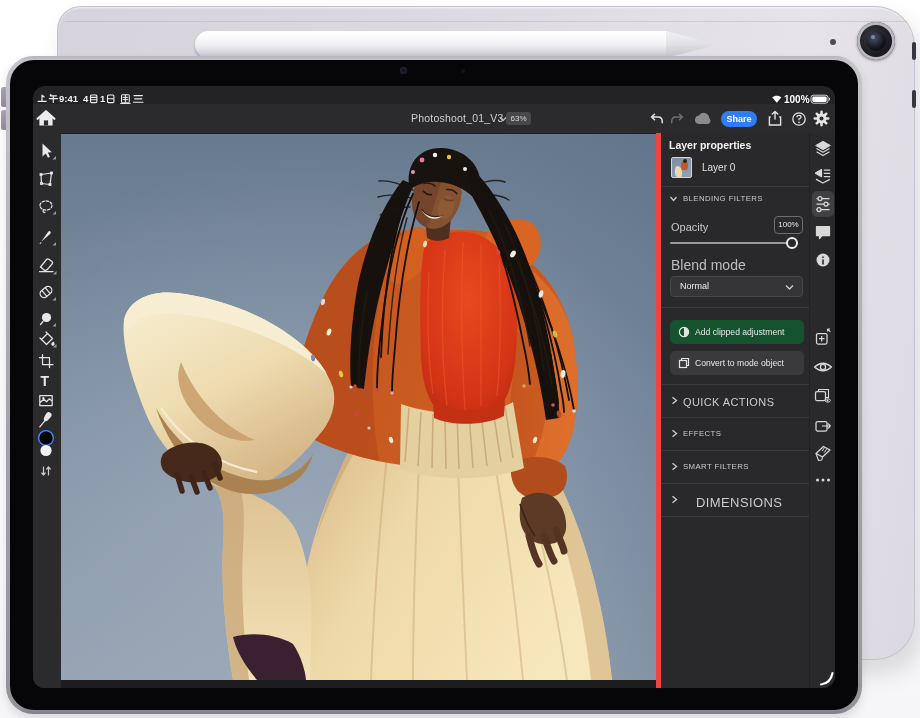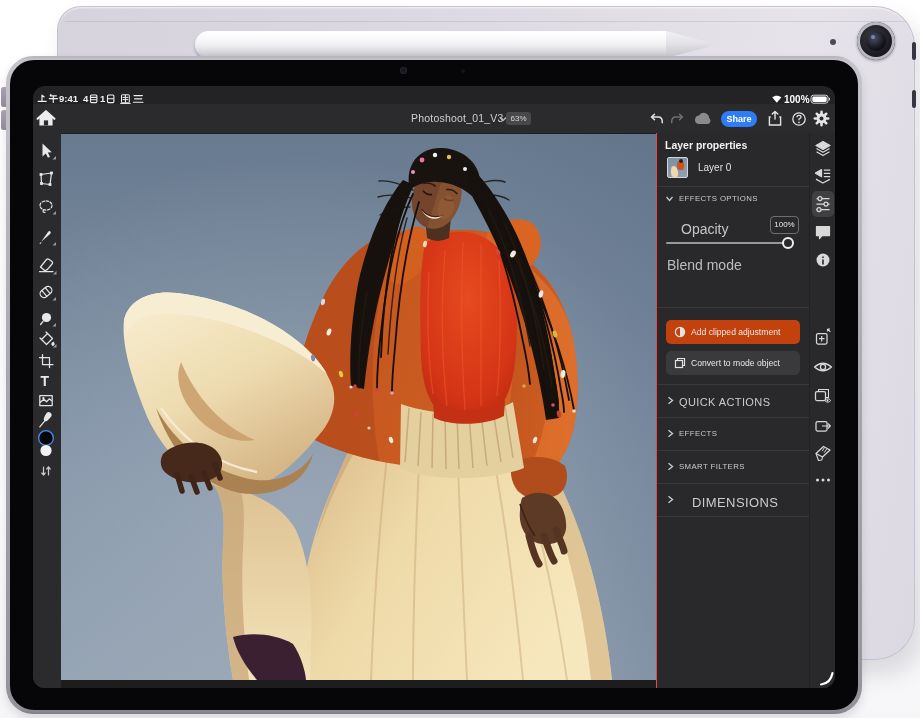--- a/index.html
+++ b/index.html
@@ -34,21 +34,21 @@
   .vbtn{position:absolute;left:-5px;width:5px;border-radius:2.5px 0 0 2.5px;background:linear-gradient(180deg,#aaa2b4,#908899)}
   .fcam{position:absolute;left:394px;top:11px;width:7px;height:7px;border-radius:50%;background:#17171f;box-shadow:inset 0 0 2px #3d3d55}
   .fdot{position:absolute;left:455px;top:13px;width:4px;height:4px;border-radius:50%;background:#141419}
   
   .screen{position:absolute;left:27px;top:30px;width:802px;height:602px;border-radius:12px;background:#232325;overflow:hidden}
   .statusbar{position:absolute;left:0;top:4px;width:100%;height:18px}
   .topbar{position:absolute;left:0;top:18px;width:100%;height:29px;background:#2b2b2d;border-bottom:1px solid #1e1e20}
   .toolcol{position:absolute;left:0;top:18px;width:28px;height:584px;background:#2b2b2d}
   .canvas-dark{position:absolute;left:28px;top:47px;width:595px;height:555px;background:#1d1d1f}
   .photo{position:absolute;left:28px;top:46px;width:595px;height:548px}
-  .panel{position:absolute;left:623px;top:47px;width:153px;height:555px;background:#29292b;border-left:1px solid #ef4444}
+  .panel{position:absolute;left:623px;top:47px;width:153px;height:555px;background:#29292b;border-left:5px solid #ef4444}
   .strip{position:absolute;left:776px;top:47px;width:26px;height:555px;background:#29292b;border-left:1px solid #222224}
   .corner-arc{position:absolute;right:1px;bottom:2px;width:15px;height:15px}
 </style>
 </head>
 <body>
 <div class="stage">
   <div class="back-ipad">
     <div class="seam"></div>
     <div class="cam">
         <div class="lens"></div>
@@ -466,28 +466,34 @@
         <div style="position:absolute;left:10px;top:24px;width:19px;height:19px;border:1px solid #d5d5d5;border-radius:2px;background:linear-gradient(160deg,#7d8fa3 0%,#8697ab 45%,#93a3b4 100%);overflow:hidden">
           <div style="position:absolute;left:3px;top:8px;width:7px;height:11px;background:#ecd9ae;border-radius:40% 60% 20% 40%"></div>
           <div style="position:absolute;left:9px;top:3px;width:7px;height:9px;background:#c9561f;border-radius:40%"></div>
           <div style="position:absolute;left:11px;top:1px;width:4px;height:4px;background:#2d2019;border-radius:50%"></div>
         </div>
         <div style="position:absolute;left:41px;top:29px;font-size:10px;color:#e0e0e0">Layer 0</div>
         <div style="position:absolute;left:0;top:53px;width:153px;height:1px;background:#3a3a3d"></div>
         <svg style="position:absolute;left:8px;top:62px" width="9" height="8" viewBox="0 0 9 8">
             <path d="M1.5 2 L4.5 5.5 L7.5 2" stroke="#c9c9c9" stroke-width="1.3" fill="none"></path>
           </svg>
-        <div style="position:absolute;left:22px;top:61px;font-size:7.8px;letter-spacing:.4px;color:#cbcbcb">EFFECTS OPTIONS</div>
-        <div style="position:absolute;left:24px;top:88px;font-size:14px;color:#c6c6c6">Opacity</div>
+        <div style="position:absolute;left:22px;top:61px;font-size:7.8px;letter-spacing:.4px;color:#cbcbcb">BLENDING FILTERS</div>
+        <div style="position:absolute;left:10px;top:88px;font-size:11px;color:#c6c6c6">Opacity</div>
         <div style="position:absolute;left:113px;top:83px;width:27px;height:16px;border:1px solid #6e6e70;border-radius:4px;font-size:8px;color:#e8e8e8;text-align:center;line-height:16px">100%</div>
         <div style="position:absolute;left:9px;top:109px;width:125px;height:2px;background:#99999c;border-radius:1px"></div>
         <div style="position:absolute;left:125px;top:104px;width:12px;height:12px;border:2px solid #f0f0f0;border-radius:50%;background:#2a2a2c;box-sizing:border-box"></div>
         <div style="position:absolute;left:10px;top:124px;font-size:14px;color:#bdbdbd">Blend mode</div>
+        <div style="position:absolute;left:9px;top:143px;width:131px;height:19px;background:#353538;border:1px solid #48484b;border-radius:4px">
+          <span style="position:absolute;left:9px;top:4px;font-size:9px;color:#ececec">Normal</span>
+          <svg style="position:absolute;right:8px;top:7px" width="9" height="7" viewBox="0 0 9 7">
+              <path d="M1 1.5 L4.5 5 L8 1.5" stroke="#cfcfcf" stroke-width="1.3" fill="none"></path>
+            </svg>
+        </div>
         <div style="position:absolute;left:0;top:174px;width:153px;height:1px;background:#3a3a3d"></div>
-        <div style="position:absolute;left:9px;top:187px;width:134px;height:24px;background:#c2410c;border-radius:5px">
+        <div style="position:absolute;left:9px;top:187px;width:134px;height:24px;background:#14532d;border-radius:5px">
           <svg style="position:absolute;left:8px;top:6px" width="12" height="12" viewBox="0 0 12 12">
               <circle cx="6" cy="6" r="4.6" fill="none" stroke="#e4e4e4" stroke-width="1.2"></circle>
               <path d="M6 1.4 A4.6 4.6 0 0 1 6 10.6 Z" fill="#e4e4e4"></path>
             </svg>
           <span style="position:absolute;left:25px;top:7px;font-size:8.6px;color:#e8e8e8">Add clipped adjustment</span>
         </div>
         <div style="position:absolute;left:9px;top:218px;width:134px;height:24px;background:#3a3a3c;border-radius:5px">
           <svg style="position:absolute;left:8px;top:6px" width="12" height="12" viewBox="0 0 12 12">
               <rect x="1.5" y="3.5" width="7" height="7" fill="none" stroke="#e4e4e4" stroke-width="1.2"></rect>
               <path d="M3.5 3.5 V1.5 H10.5 V8.5 H8.5" fill="none" stroke="#e4e4e4" stroke-width="1.2"></path>

